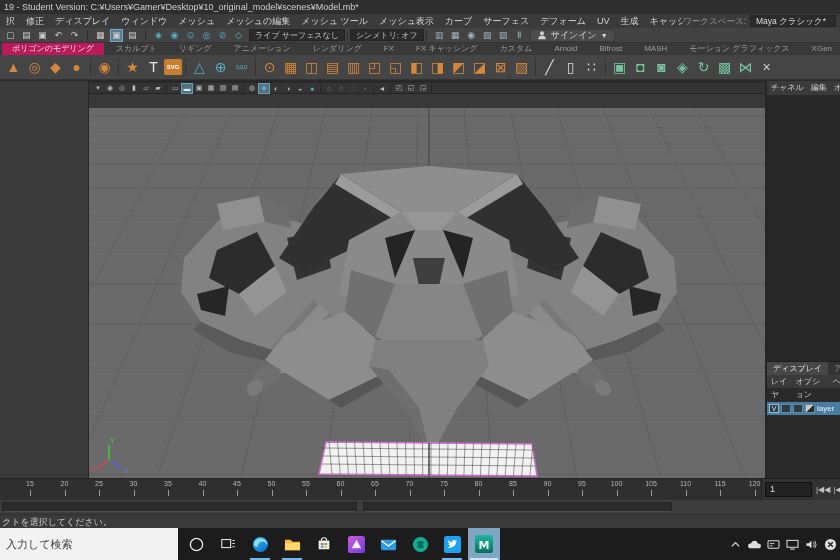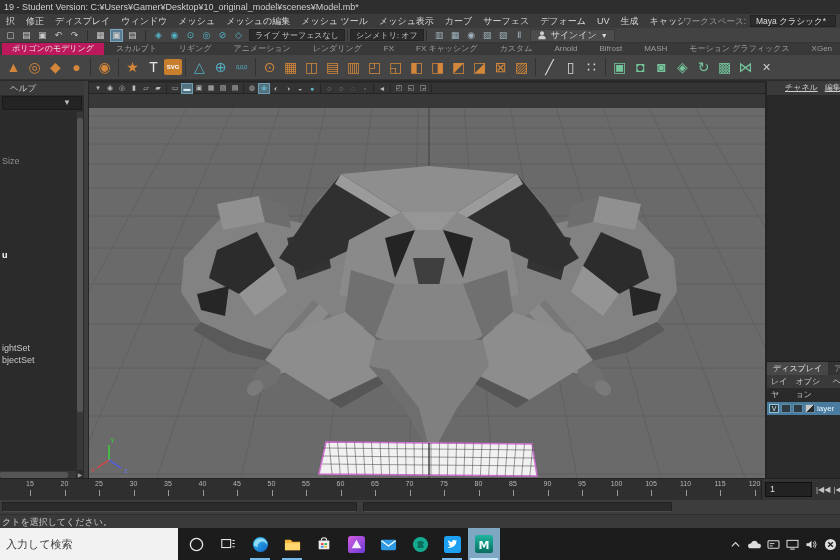--- a/index.html
+++ b/index.html
@@ -69,21 +69,21 @@
   .vp-tools{height:12px;display:flex;align-items:center;background:#343434;border-top:1px solid #2b2b2b;
     border-bottom:1px solid #242424;padding-left:3px;}
   .vp-tool{width:12px;height:11px;display:inline-flex;align-items:center;justify-content:center;font-size:7px;}
   .vp-tool.active{background:#53707f;border:1px solid #6f9fb4;}
   .vp-tsep{width:1px;height:9px;background:#252525;margin:0 2px;}
   .vp-canvas{position:absolute;left:0;top:26px;width:676px;height:370px;background:#6a6a6a;}
 
   
   .rightpanel{position:absolute;left:766px;top:0;width:74px;height:398px;background:#2e2e2e;border-left:1px solid #242424;}
   #cb-menus{height:14px;display:flex;gap:7px;background:#3a3a3a;color:#cfcfcf;font-size:8px;
-    line-height:14px;padding-left:18px;white-space:nowrap;overflow:hidden;text-decoration:underline;}
+    line-height:14px;padding-left:4px;white-space:nowrap;overflow:hidden;}
   .cb-body{position:absolute;left:0;top:14px;width:74px;height:266px;background:#282828;}
   .layered{position:absolute;left:0;top:280px;width:74px;height:118px;background:#2a2a2a;border-top:1px solid #1f1f1f;}
   #le-tabs{display:flex;height:13px;font-size:8px;color:#9a9a9a;background:#333;}
   #le-tabs .le-tab{padding:0 6px;line-height:13px;white-space:nowrap;}
   #le-tabs .le-tab.active{background:#474747;color:#e2e2e2;}
   #le-menus{display:flex;gap:6px;height:13px;font-size:8px;color:#c5c5c5;line-height:13px;padding-left:4px;background:#3a3a3a;}
   .layer-row{position:absolute;left:0;top:40px;width:74px;height:13px;background:#4a7ca0;
     display:flex;align-items:center;gap:2px;padding-left:2px;}
   .lr-box{width:10px;height:9px;background:#2f3c44;border:1px solid #8fc3d8;font-size:7px;color:#cfe9f2;
     display:inline-flex;align-items:center;justify-content:center;line-height:9px;}
@@ -247,39 +247,20 @@
     <span class="shelf-icon" style="color: rgb(116, 197, 156);">◙</span>
     <span class="shelf-icon" style="color: rgb(116, 197, 156);">◈</span>
     <span class="shelf-icon" style="color: rgb(116, 197, 156);">↻</span>
     <span class="shelf-icon" style="color: rgb(116, 197, 156);">▩</span>
     <span class="shelf-icon" style="color: rgb(116, 197, 156);">⋈</span>
     <span class="shelf-icon" style="color: rgb(207, 207, 207);">×</span>
   </div>
 
 <div class="main">
 
-  <div class="outliner">
-    <div class="ol-menurow nw">ヘルプ</div>
-    <div class="ol-filter">
-      <span class="arrow">▼</span>
-    </div>
-    <div class="ol-list" id="ol-list">
-        <span class="ol-item dim" style="top: 44px;">Size</span>
-        <span class="ol-item bold" style="top: 138px;">u</span>
-        <span class="ol-item " style="top: 231px;">ightSet</span>
-        <span class="ol-item " style="top: 243px;">bjectSet</span>
-      </div>
-    <div class="ol-vscroll">
-        <div class="ol-vthumb"></div>
-      </div>
-    <div class="ol-hscroll">
-      <div class="ol-hthumb"></div>
-        <div class="ol-harrow">▶</div>
-    </div>
-  </div>
 
   <div class="vp">
     <div class="vp-tools" id="vp-tools">
         <span class="vp-tool" style="color: rgb(185, 185, 185);">▾</span>
         <span class="vp-tool" style="color: rgb(185, 185, 185);">◉</span>
         <span class="vp-tool" style="color: rgb(185, 185, 185);">◎</span>
         <span class="vp-tool" style="color: rgb(185, 185, 185);">▮</span>
         <span class="vp-tool" style="color: rgb(185, 185, 185);">▱</span>
         <span class="vp-tool" style="color: rgb(185, 185, 185);">▰</span>
         <span class="vp-tsep"></span>

